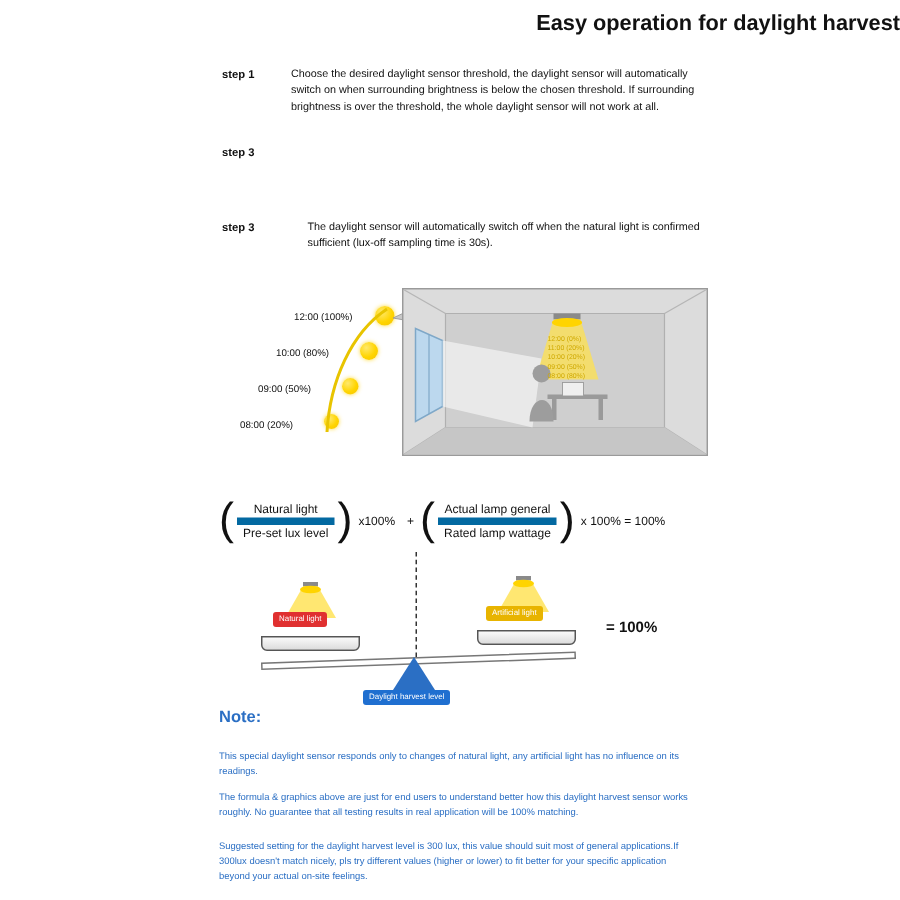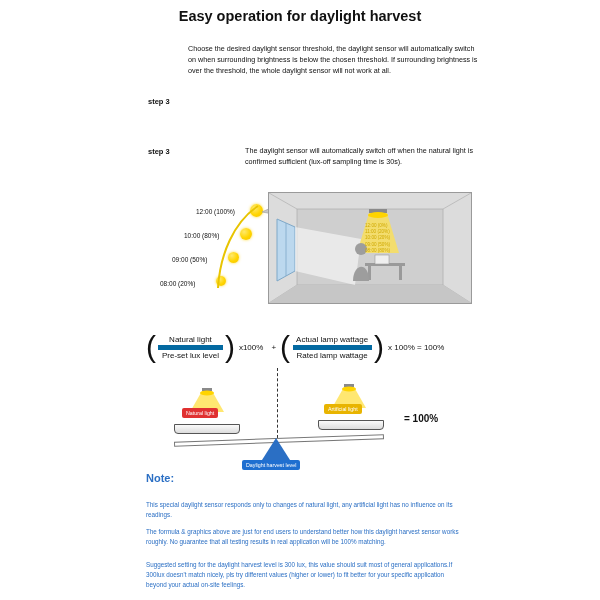--- a/index.html
+++ b/index.html
@@ -7,32 +7,32 @@
     width:600px;height:600px;
     background:#ffffff;
     font-family:"Liberation Sans", sans-serif;
     color:#111;
     position:relative;
     overflow:hidden;
   }
   .page{position:absolute;inset:0;}
 
   .title{
-    position:absolute;left:0;top:8px;width:600px;text-align:center;
+    position:absolute;left:0;top:8px;width:600px;text-align:right;
     font-size:14.5px;font-weight:bold;color:#111;
   }
 
   
   .step{position:absolute;display:flex;}
   .step-label{
     width:46px;flex:0 0 46px;font-size:7.5px;font-weight:bold;color:#111;
     padding-top:1px;
   }
   .step-text{
-    font-size:7.2px;line-height:1.5;color:#111;margin-left:40px;
+    font-size:7.2px;line-height:1.5;color:#111;
   }
   #step1{left:148px;top:44px;width:330px;}
   #step2{left:148px;top:96px;width:330px;}
   #step3{left:148px;top:146px;width:330px;gap:11px;}
 
   
   .illus{position:absolute;left:140px;top:192px;width:330px;height:135px;}
 
   .lux-item{position:absolute;font-size:6.5px;color:#111;white-space:nowrap;}
   .dot{
@@ -88,20 +88,21 @@
   #note3{top:560px;}
 </style>
 </head>
 <body>
 
 <div class="page">
 
   <div class="title">Easy operation for daylight harvest</div>
 
   <div class="step" id="step1">
+    <div class="step-label">step 1</div>
     <div class="step-text">Choose the desired daylight sensor threshold, the daylight sensor will automatically switch on when surrounding brightness is below the chosen threshold. If surrounding brightness is over the threshold, the whole daylight sensor will not work at all.</div>
   </div>
 
   <div class="step" id="step2">
     <div class="step-label">step 3</div>
   </div>
 
   <div class="step" id="step3">
     <div class="step-label">step 3</div>
     <div class="step-text">The daylight sensor will automatically switch off when the natural light is confirmed sufficient (lux-off      sampling time is 30s).</div>
@@ -166,21 +167,21 @@
     <span class="paren">(</span>
     <span class="frac">
       <span class="num">Natural light</span>
       <span class="den">Pre-set lux level</span>
     </span>
     <span class="paren">)</span>
     <span class="op">x100%</span>
     <span class="op">+</span>
     <span class="paren">(</span>
     <span class="frac">
-      <span class="num">Actual lamp wattage</span>
+      <span class="num">Actual lamp general</span>
       <span class="den">Rated lamp wattage</span>
     </span>
     <span class="paren">)</span>
     <span class="op">x 100% = 100%</span>
   </div>
 
   <div class="scale">
     <div class="dashed"></div>
     <div class="plus">+</div>
 

